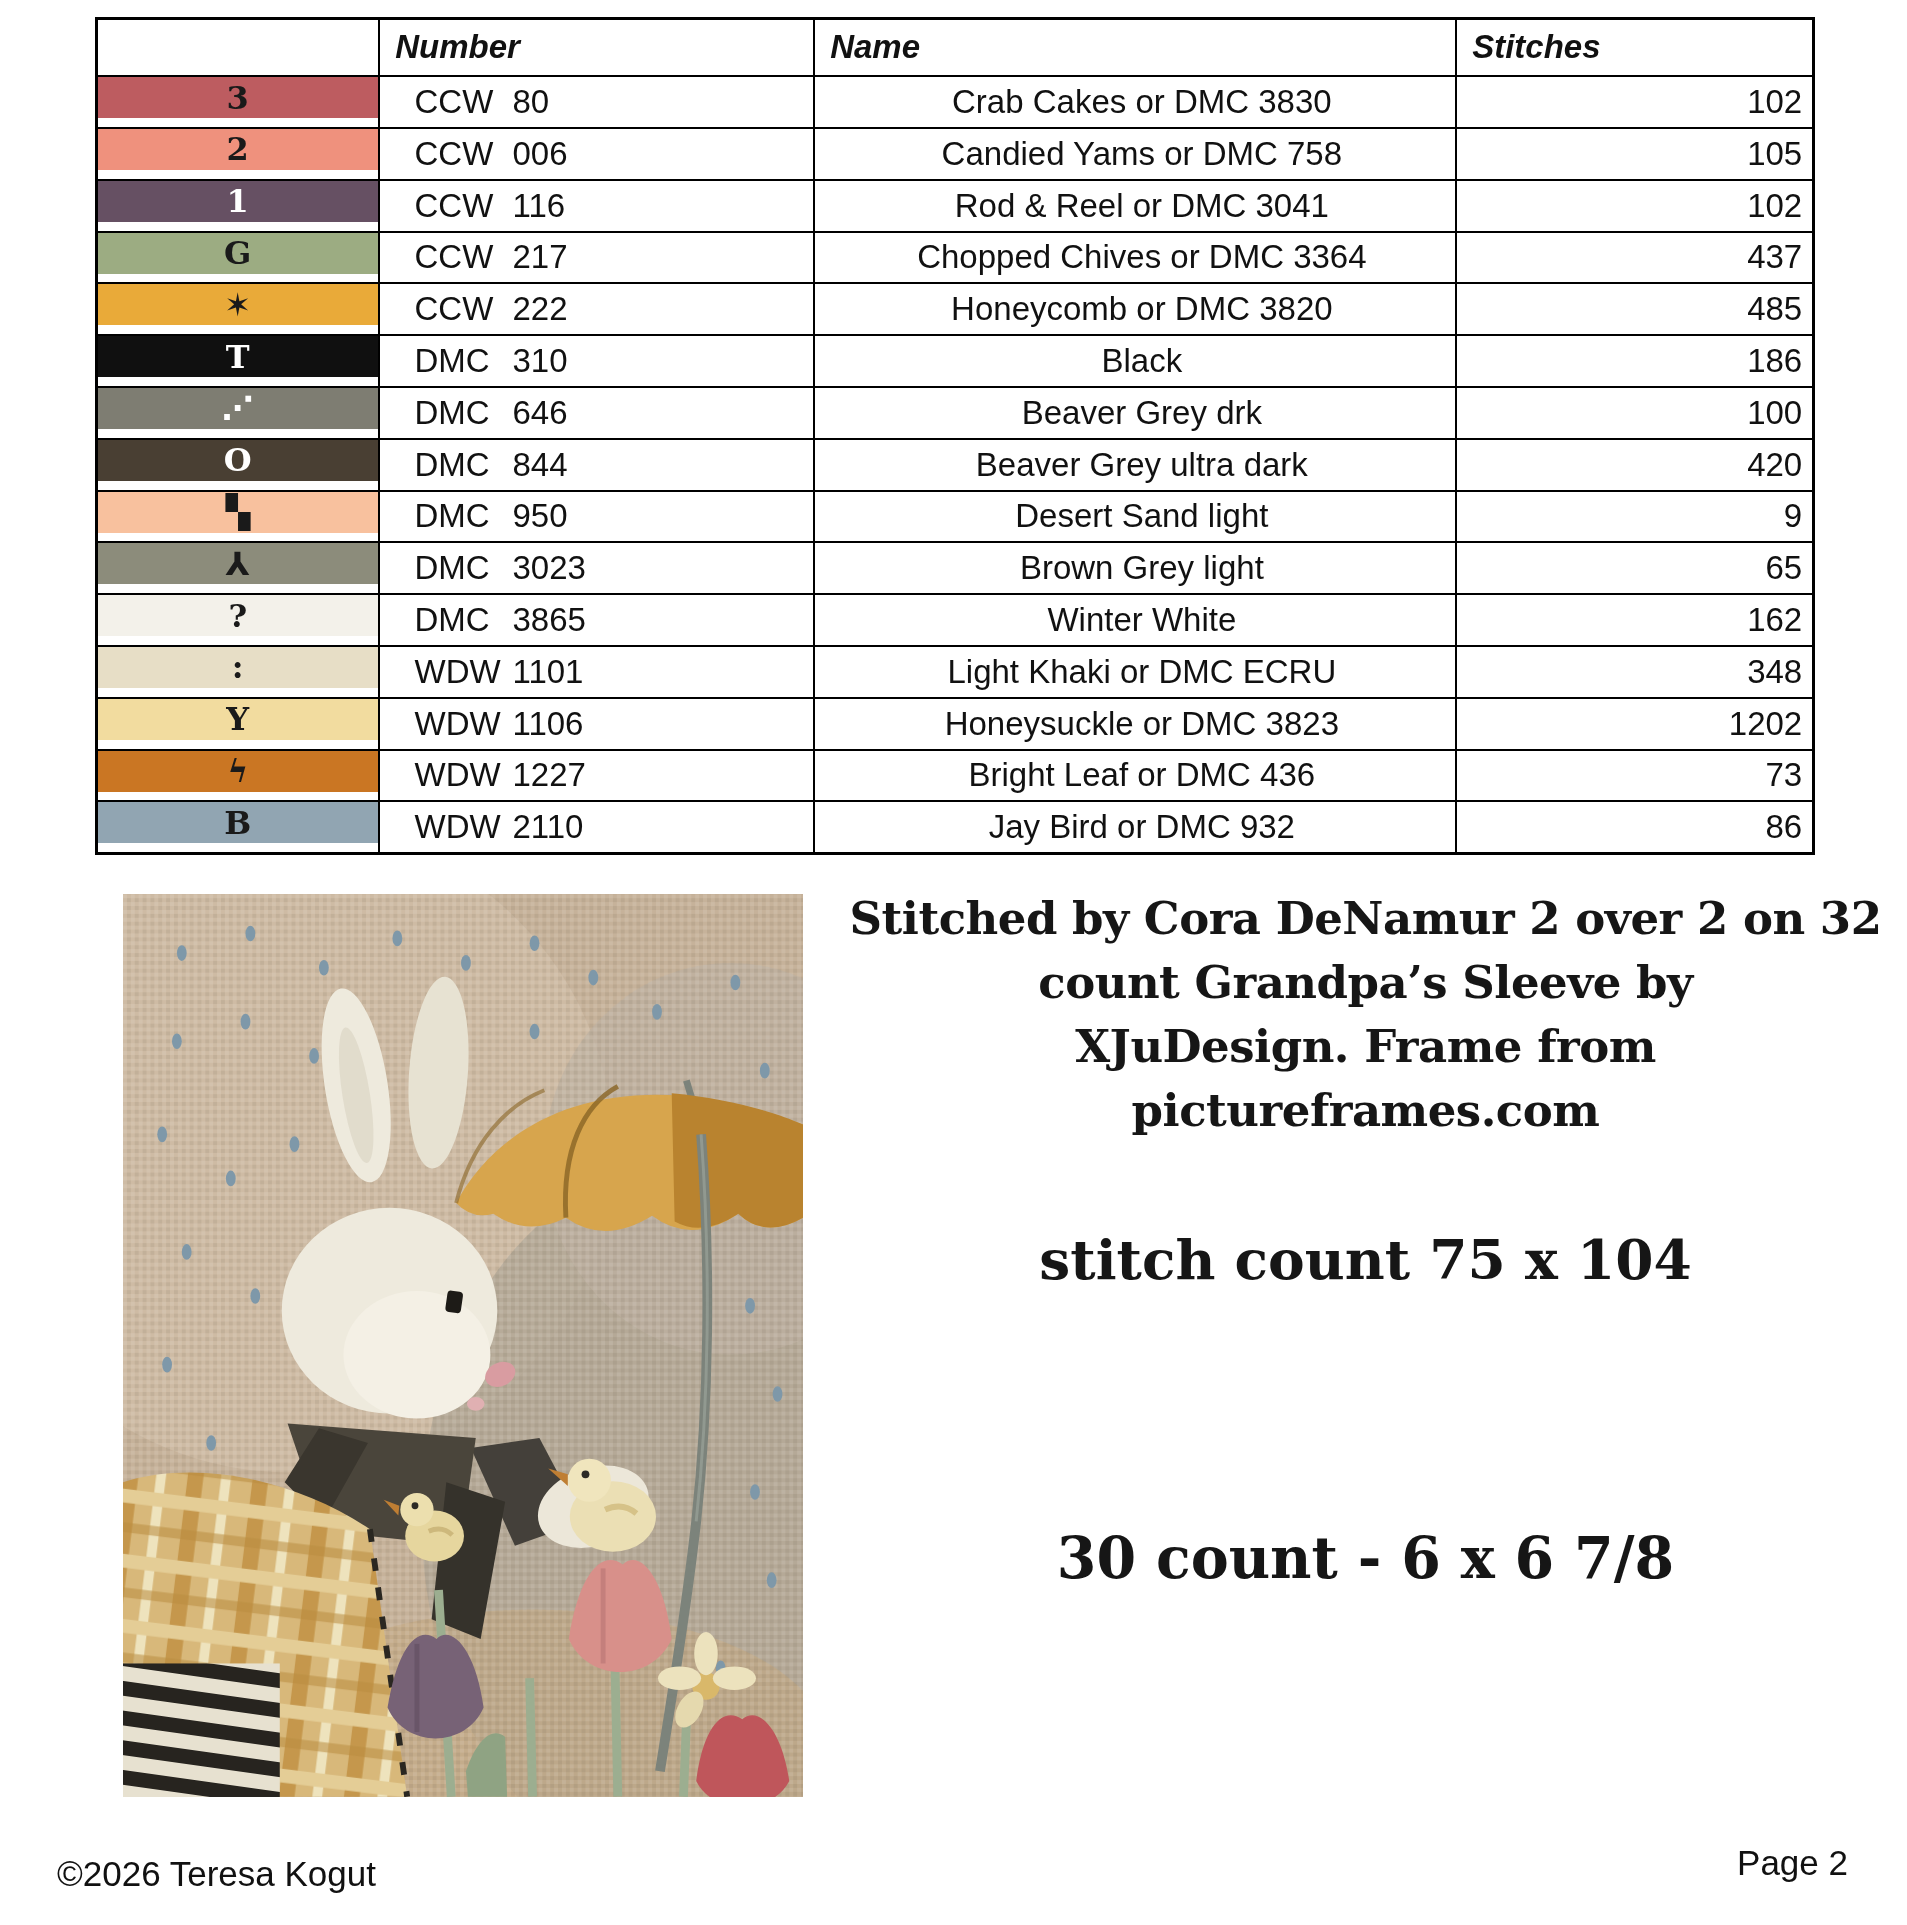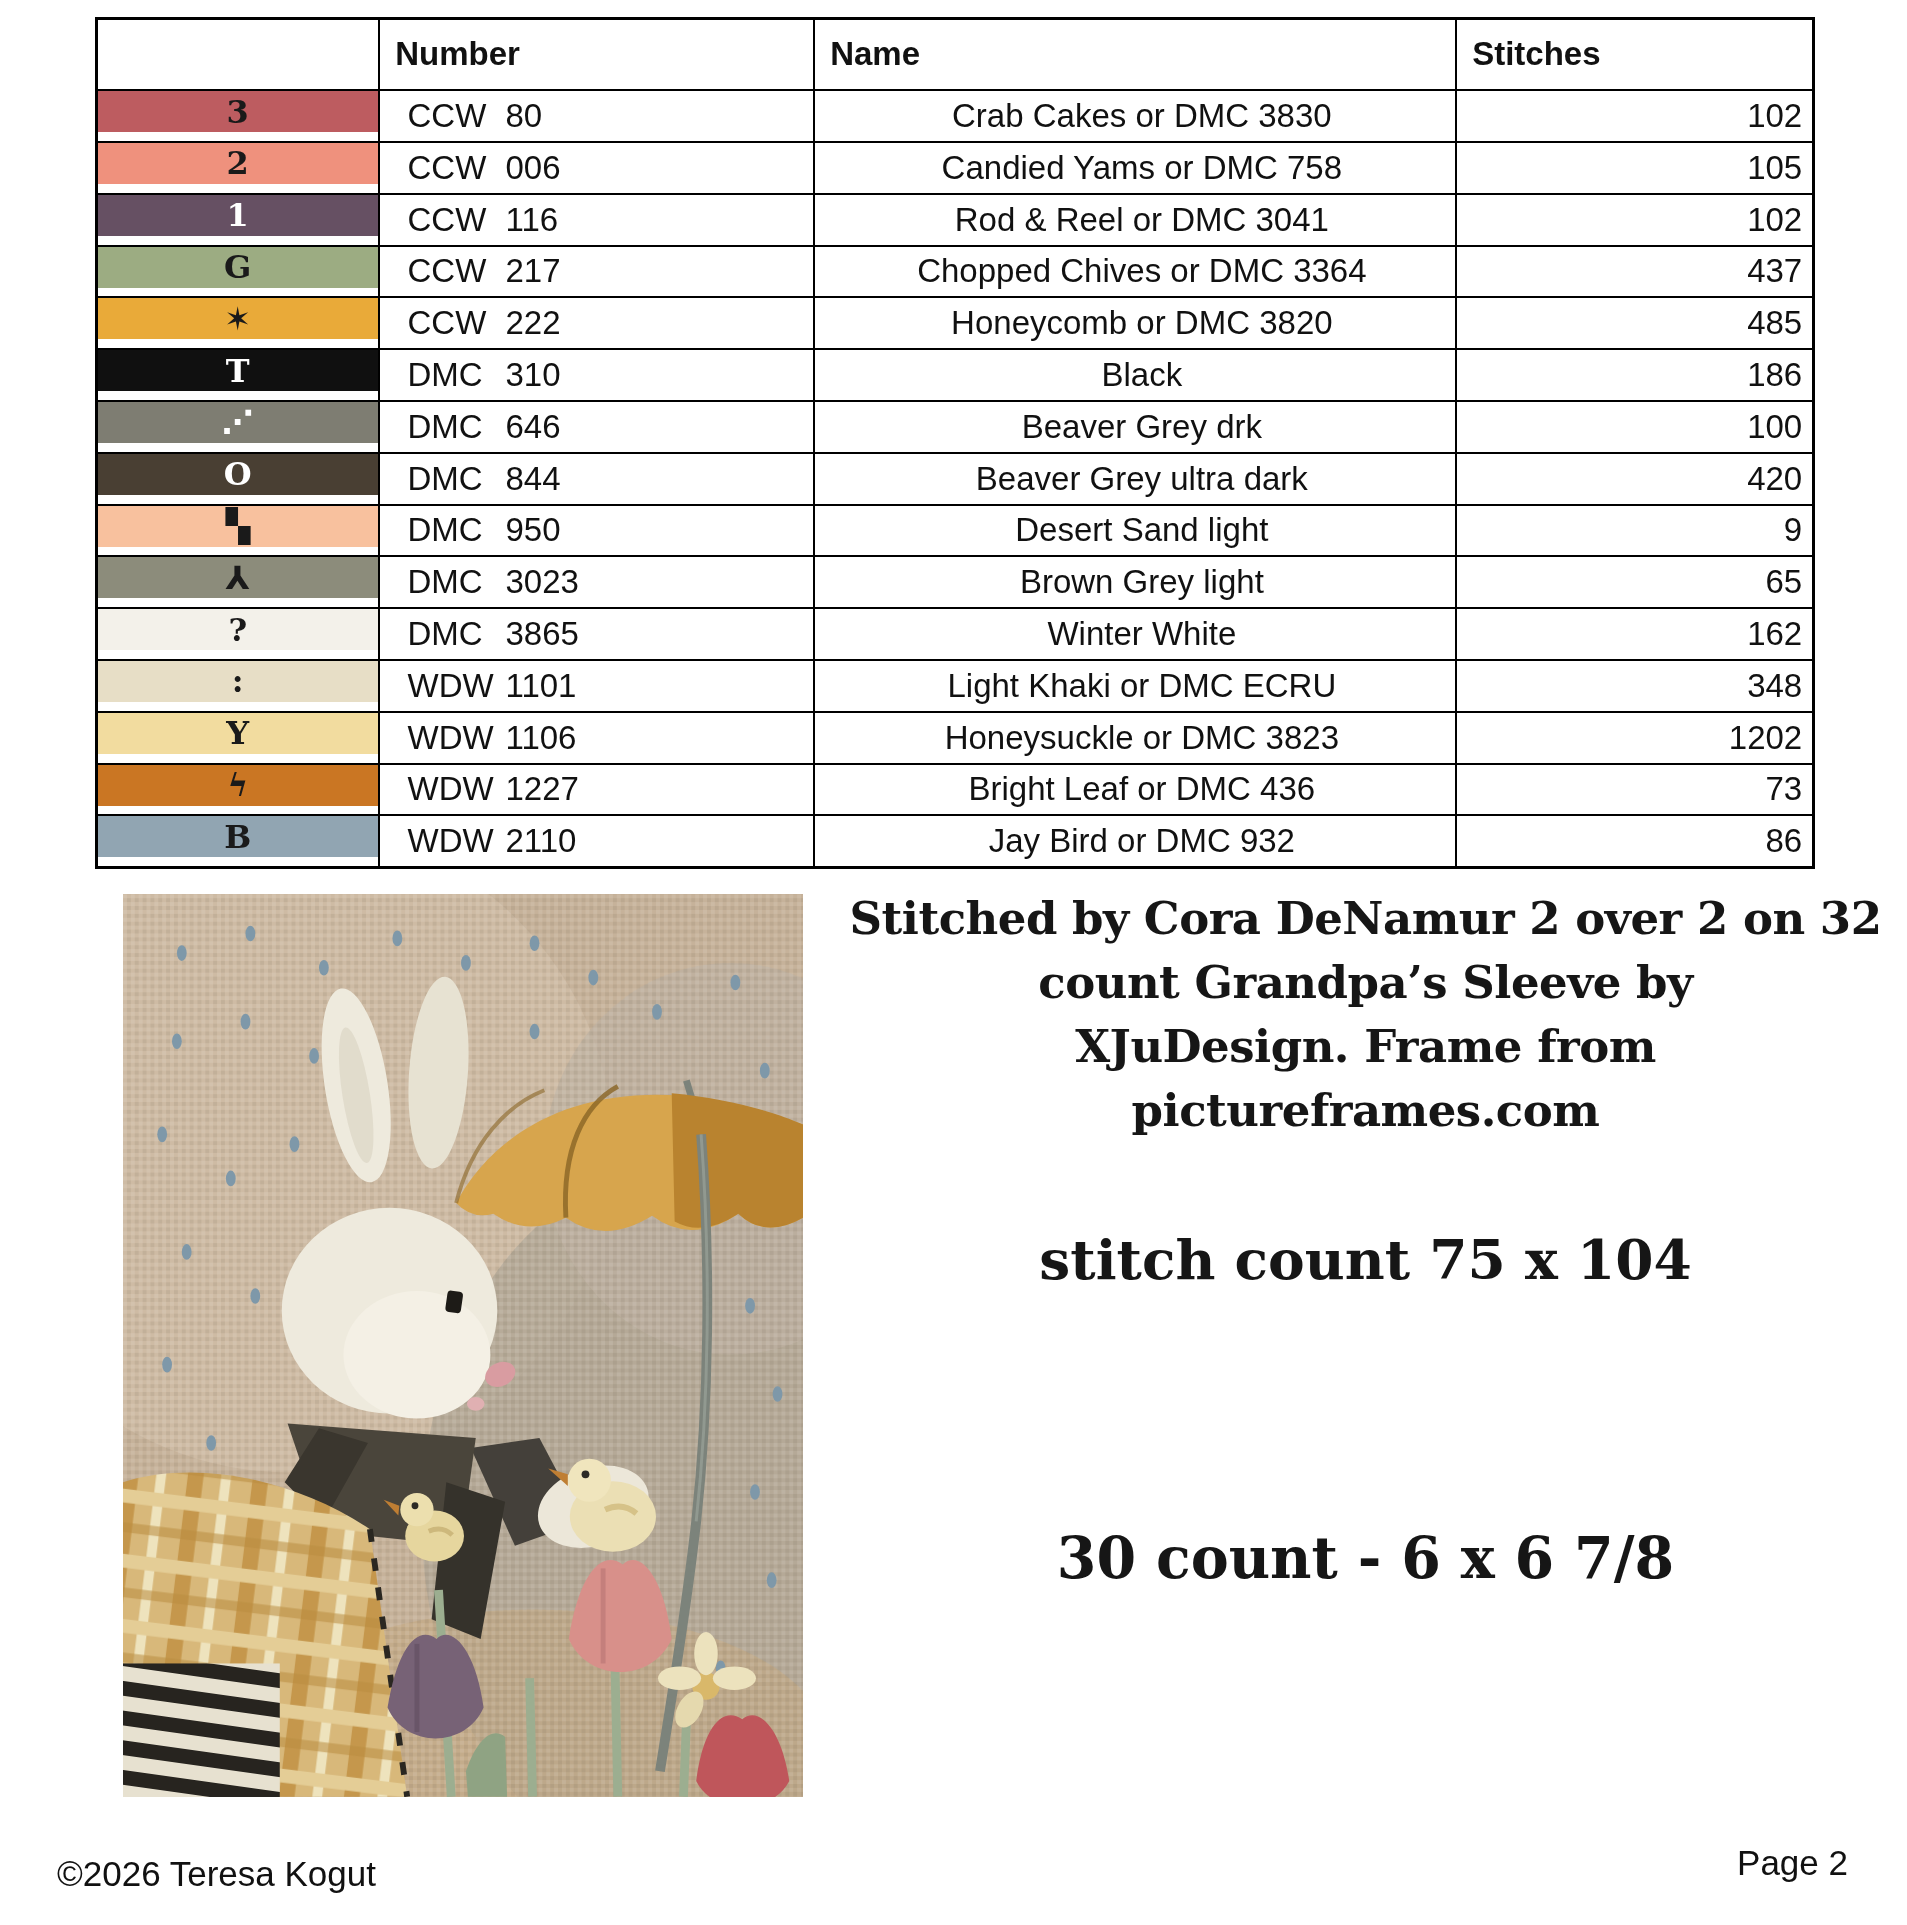--- a/index.html
+++ b/index.html
@@ -10,33 +10,33 @@
   }
 
   
   table.legend {
     position:absolute; left:95px; top:16.7px; width:1717px;
     border-collapse:collapse; table-layout:fixed;
     border:3.9px solid #000; background:#fff;
   }
   table.legend th, table.legend td { border:2.9px solid #000; vertical-align:middle; }
   table.legend th {
-    height:72px; font-size:33px; font-weight:bold; text-align:left; padding-left:15.7px;
+    height:58px; font-size:33px; font-weight:bold; text-align:left; padding-left:15.7px;font-style:italic;
   }
   table.legend td { height:49px; font-size:33px; }
   td.c-sym { padding:0; }
   .swatch {
     height:41px; margin:0 0 8.8px 0;
     display:flex; align-items:center; justify-content:center;
   }
   .sym {
     font-family:"DejaVu Serif","DejaVu Sans",serif;
     font-weight:bold; font-size:32px; line-height:1;
   }
-  td.c-num { padding-left:28px; }
+  td.c-num { padding-left:35px; }
   td.c-num .brand { display:inline-block; width:98px; }
   td.c-name { padding-left:14.7px;text-align:center; }
   td.c-st  { text-align:right; padding-right:9.8px;margin-top:36px; }
 
   
   .photo {
     position:absolute; left:123px; top:894px; width:680px; height:903px;
     overflow:hidden; background:#c6b29a;
   }
   .photo svg { display:block; width:100%; height:100%; }

